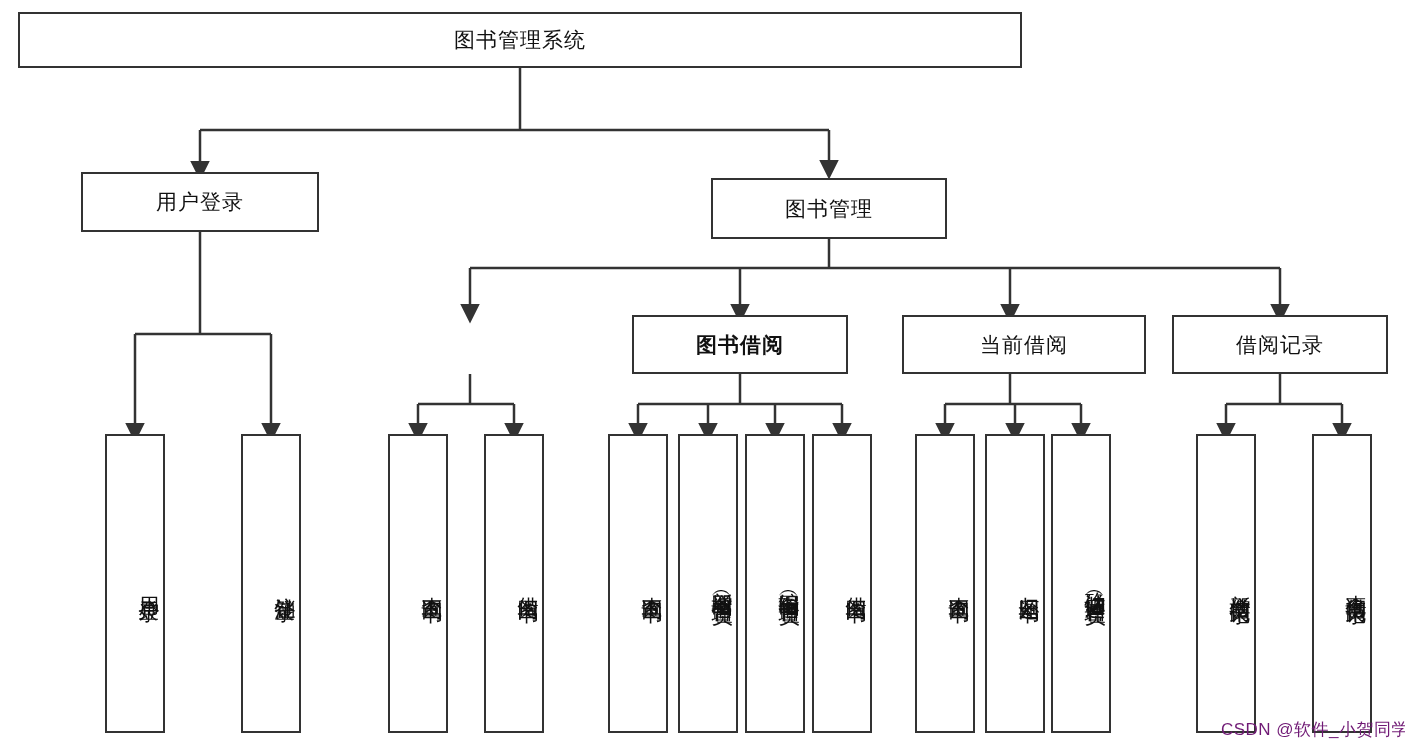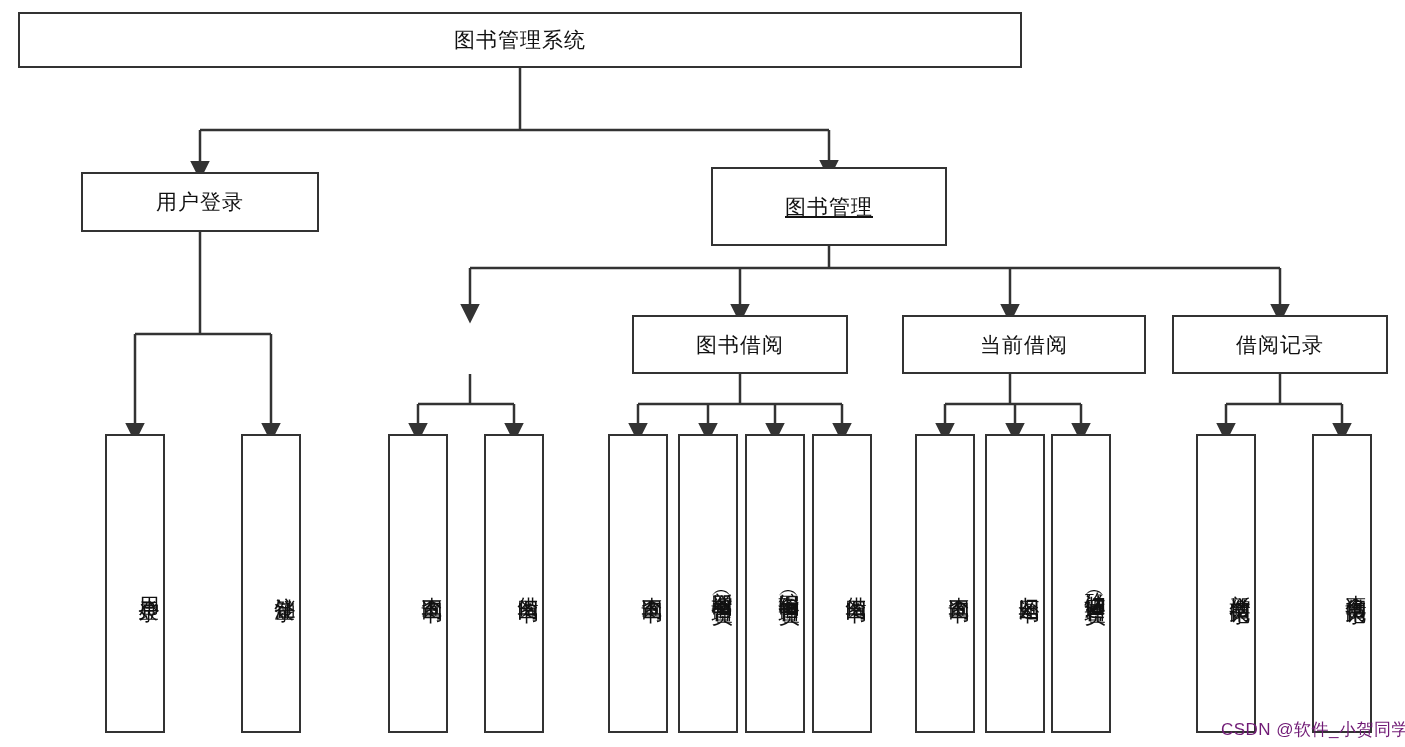--- a/index.html
+++ b/index.html
@@ -117,26 +117,26 @@
   </svg>
 
   <div class="node horiz" style="left: 18px; top: 12px; width: 1004px; height: 56px;">
       <span>图书管理系统</span>
     </div>
 
   <div class="node horiz" style="left: 81px; top: 172px; width: 238px; height: 60px;">
       <span>用户登录</span>
     </div>
 
-  <div class="node horiz" style="left: 711px; top: 167px; width: 236px; height: 79px; text-decoration: underline;">
+  <div class="node horiz" style="left: 711px; top: 178px; width: 236px; height: 61px;">
       <span>图书管理</span>
     </div>
 
 
-  <div class="node horiz" style="left: 632px; top: 315px; width: 216px; height: 59px;">
+  <div class="node horiz" style="left: 632px; top: 315px; width: 216px; height: 59px; font-weight: bold;">
       <span>图书借阅</span>
     </div>
 
   <div class="node horiz" style="left: 902px; top: 315px; width: 244px; height: 59px;">
       <span>当前借阅</span>
     </div>
 
   <div class="node horiz" style="left: 1172px; top: 315px; width: 216px; height: 59px;">
       <span>借阅记录</span>
     </div>

